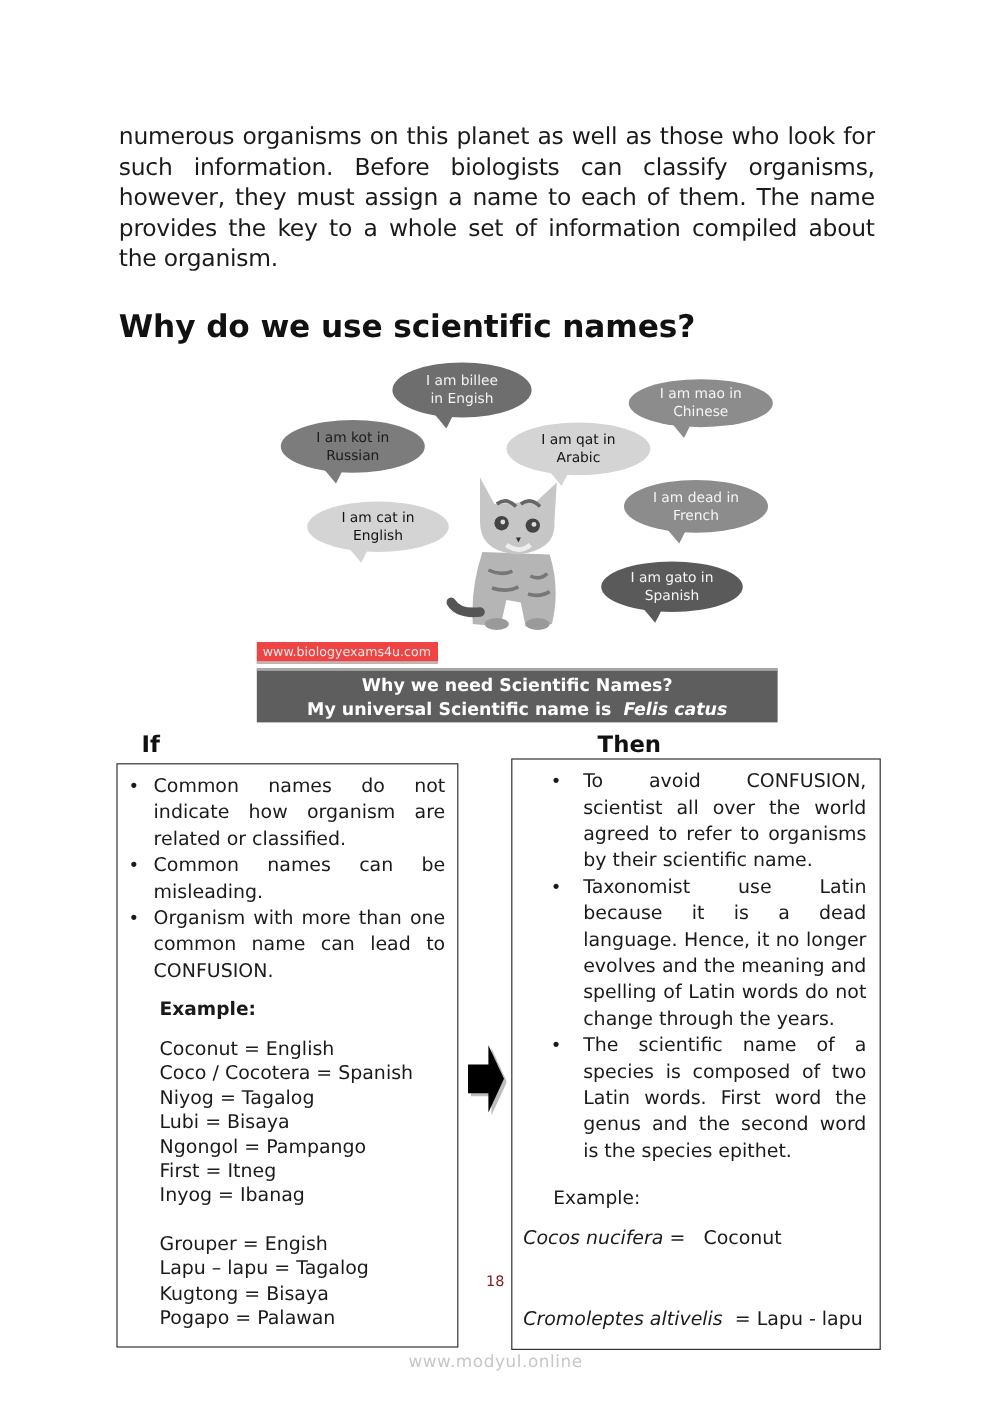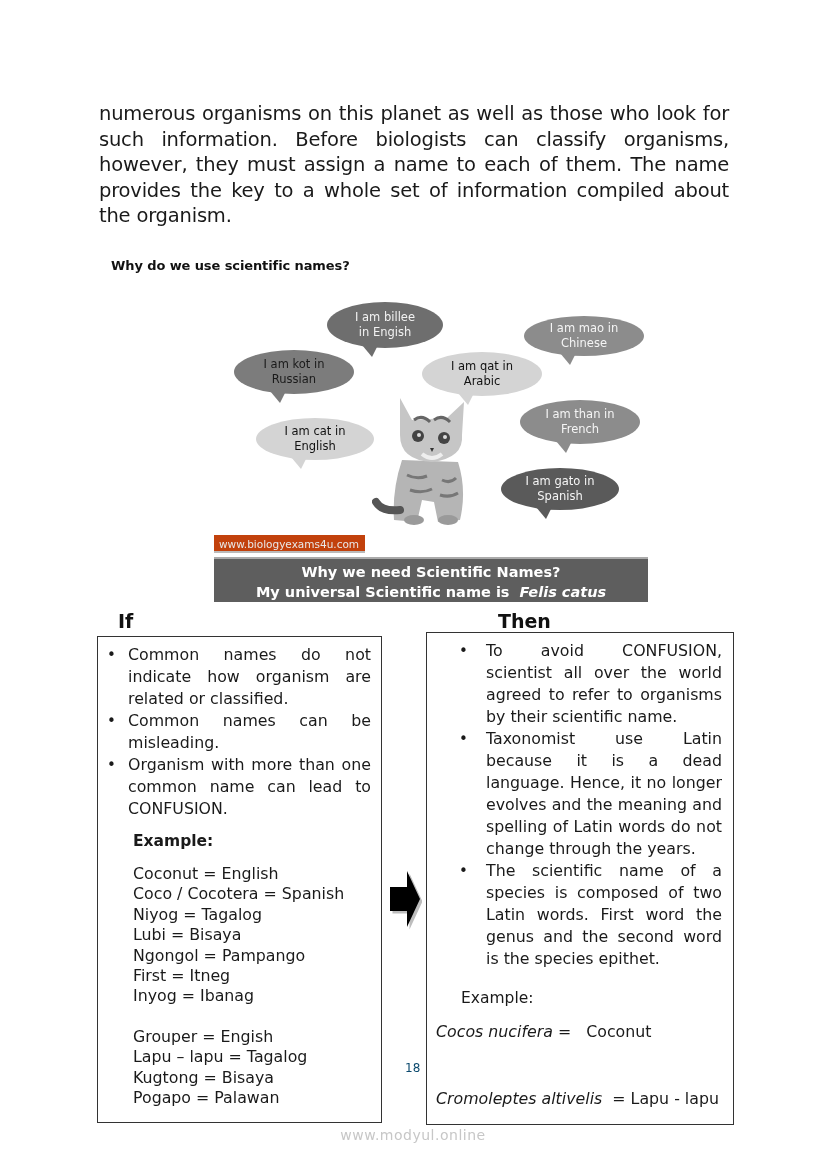--- a/index.html
+++ b/index.html
@@ -9,22 +9,22 @@
     font-family: "DejaVu Sans", "Liberation Sans", sans-serif;
     color: #111;
     overflow: hidden;
   }
   .intro {
     position: absolute; left: 99px; top: 101px; width: 630px;
     font-size: 19.5px; line-height: 25.6px; text-align: justify;
     letter-spacing: -0.2px; color: #1a1a1a;
   }
   .section-heading {
-    position: absolute; left: 111px; top: 258px;
-    font-size: 13px; font-weight: bold; color: #111;
+    position: absolute; left: 99px; top: 258px;
+    font-size: 26px; font-weight: bold; color: #111;
     letter-spacing: -0.1px;
   }
   
   .figure { position: absolute; left: 214px; top: 298px; width: 434px; height: 305px; }
   .bubble {
     position: absolute; border-radius: 50%;
     font-family: "DejaVu Sans", sans-serif;
     font-size: 11.5px; line-height: 15px; text-align: center;
     display: flex; align-items: center; justify-content: center; flex-direction: column;
   }
@@ -35,21 +35,21 @@
     bottom: -9px; left: 30%;
   }
   .b-dark { background: #6e6e6e; color: #f2f2f2; --bc: #6e6e6e; }
   .b-mid { background: #8c8c8c; color: #f5f5f5; --bc: #8c8c8c; }
   .b-mid2 { background: #7c7c7c; color: #1a1a1a; --bc: #7c7c7c; }
   .b-light { background: #d4d4d4; color: #111; --bc: #d4d4d4; }
   .b-darkest { background: #5a5a5a; color: #f5f5f5; --bc: #5a5a5a; }
   .cat { position: absolute; left: 158px; top: 92px; width: 120px; height: 135px; }
   .site-label {
     position: absolute; left: 0; top: 237px; width: 151px; height: 18px;
-    background: #c2410c; color: #e8e8e8; font-size: 10.5px; line-height: 18px;
+    background: #ef4444; color: #e8e8e8; font-size: 10.5px; line-height: 18px;
     padding-left: 5px; border-bottom: 2px solid #bbb;
   }
   .fig-banner {
     position: absolute; left: 0; top: 259px; width: 434px; height: 45px;
     background: #5e5e5e; color: #ffffff; text-align: center;
     font-size: 14.5px; font-weight: bold; line-height: 20px; padding-top: 3px;
     border-top: 2px solid #aaa;
   }
   .fig-banner i { font-style: italic; }
   
@@ -68,21 +68,21 @@
   .if-list { position: absolute; left: 30px; top: 7px; width: 243px; }
   .if-list li::before { left: -21px; }
   .then-list { position: absolute; left: 59px; top: 7px; width: 236px; }
   .then-list li::before { left: -27px; }
   .ex-label { position: absolute; font-size: 15.5px; color: #1a1a1a; }
   .ex-lines { position: absolute; font-size: 15.8px; line-height: 20.4px; color: #1a1a1a; }
   .ex-lines .gap { height: 20px; }
   .sci { position: absolute; font-size: 15.8px; color: #1a1a1a; white-space: nowrap; }
   .sci i { font-style: italic; }
   .arrow { position: absolute; left: 388px; top: 868px; width: 34px; height: 64px; }
-  .page-num { position: absolute; left: 405px; top: 1061px; font-size: 12px; color: #0c4a6e; }
+  .page-num { position: absolute; left: 405px; top: 1061px; font-size: 12px; color: #7f1d1d; }
   .watermark {
     position: absolute; left: 0; width: 826px; top: 1127px; text-align: center;
     font-size: 14px; color: #c7c7c7; letter-spacing: 0.5px;
   }
 </style>
 </head>
 <body>
 
 <p class="intro">numerous organisms on this planet as well as those who look for such information. Before biologists can classify organisms, however, they must assign a name to each of them. The name provides the key to a whole set of information compiled about the organism.</p>
 
@@ -99,21 +99,21 @@
   </div>
   <div class="bubble b-mid2" style="left:20px; top:52px; width:120px; height:44px;text-align:center;">
     <span>I am kot in</span>
     <span>Russian</span>
   </div>
   <div class="bubble b-light" style="left:208px; top:54px; width:120px; height:44px;">
     <span>I am qat in</span>
     <span>Arabic</span>
   </div>
   <div class="bubble b-mid" style="left:306px; top:102px; width:120px; height:44px;">
-    <span>I am than in</span>
+    <span>I am dead in</span>
     <span>French</span>
   </div>
   <div class="bubble b-light" style="left:42px; top:120px; width:118px; height:42px;">
     <span>I am cat in</span>
     <span>English</span>
   </div>
   <div class="bubble b-darkest" style="left:287px; top:170px; width:118px; height:42px;">
     <span>I am gato in</span>
     <span>Spanish</span>
   </div>

